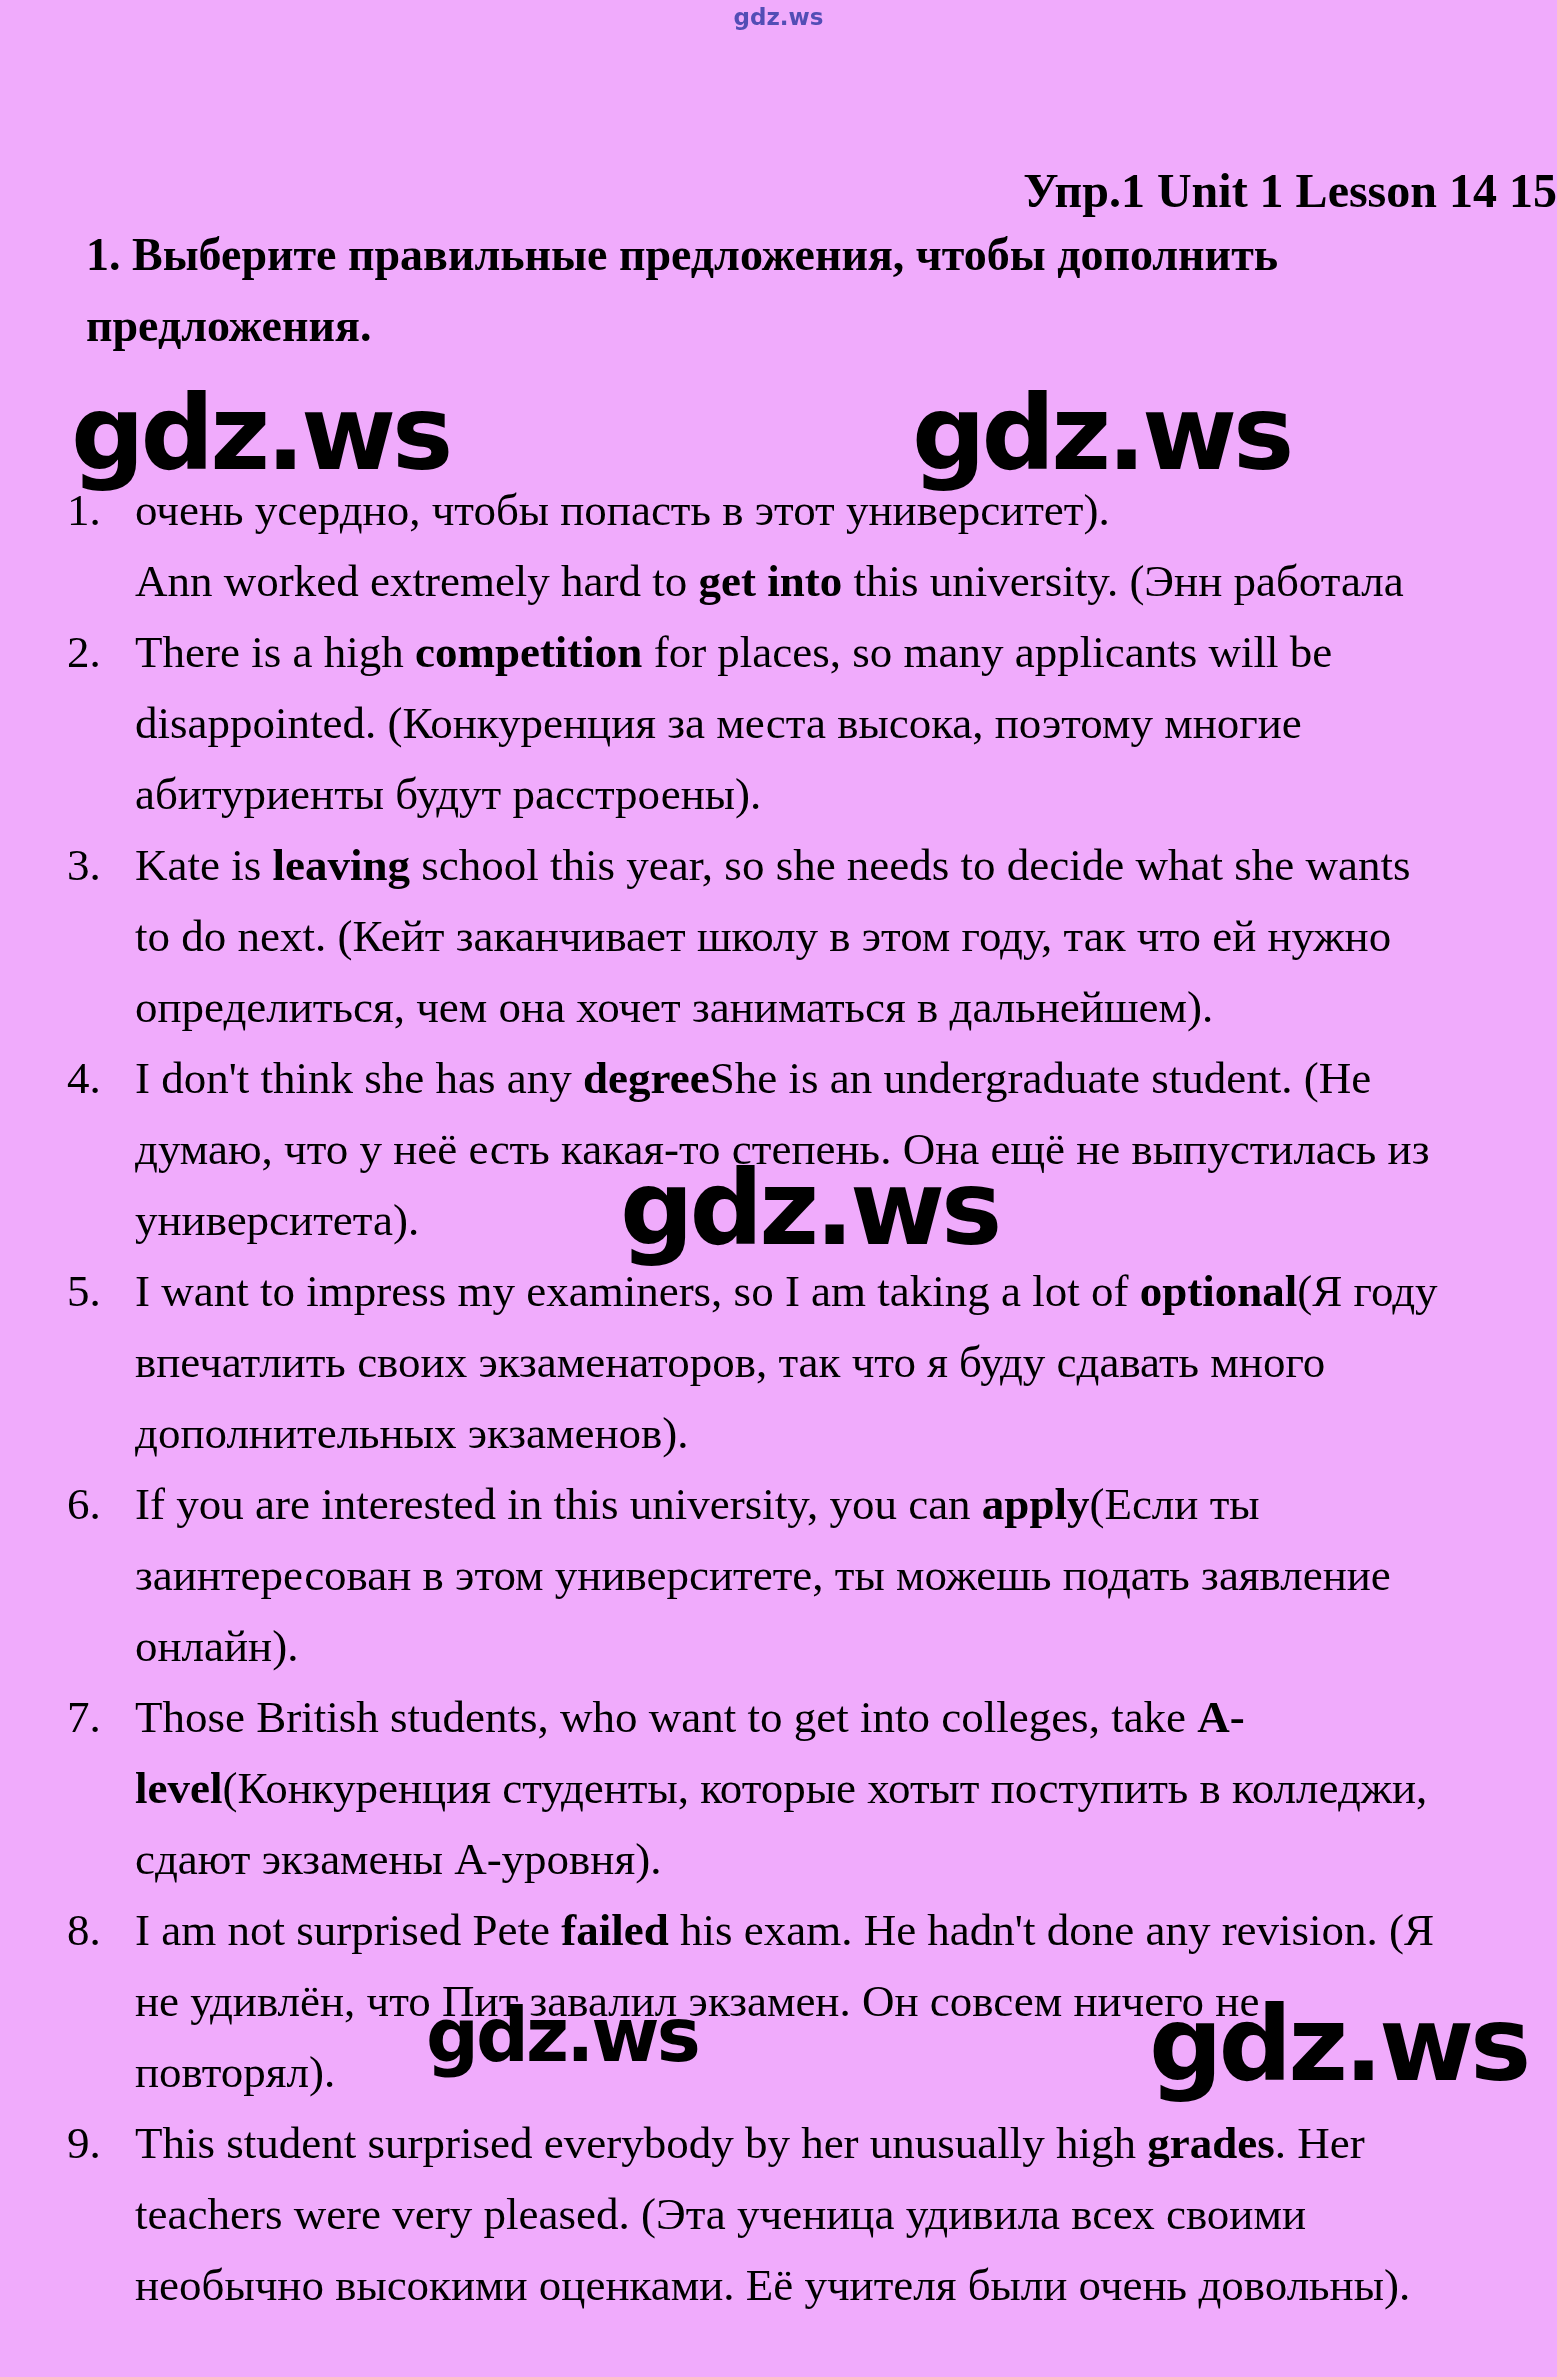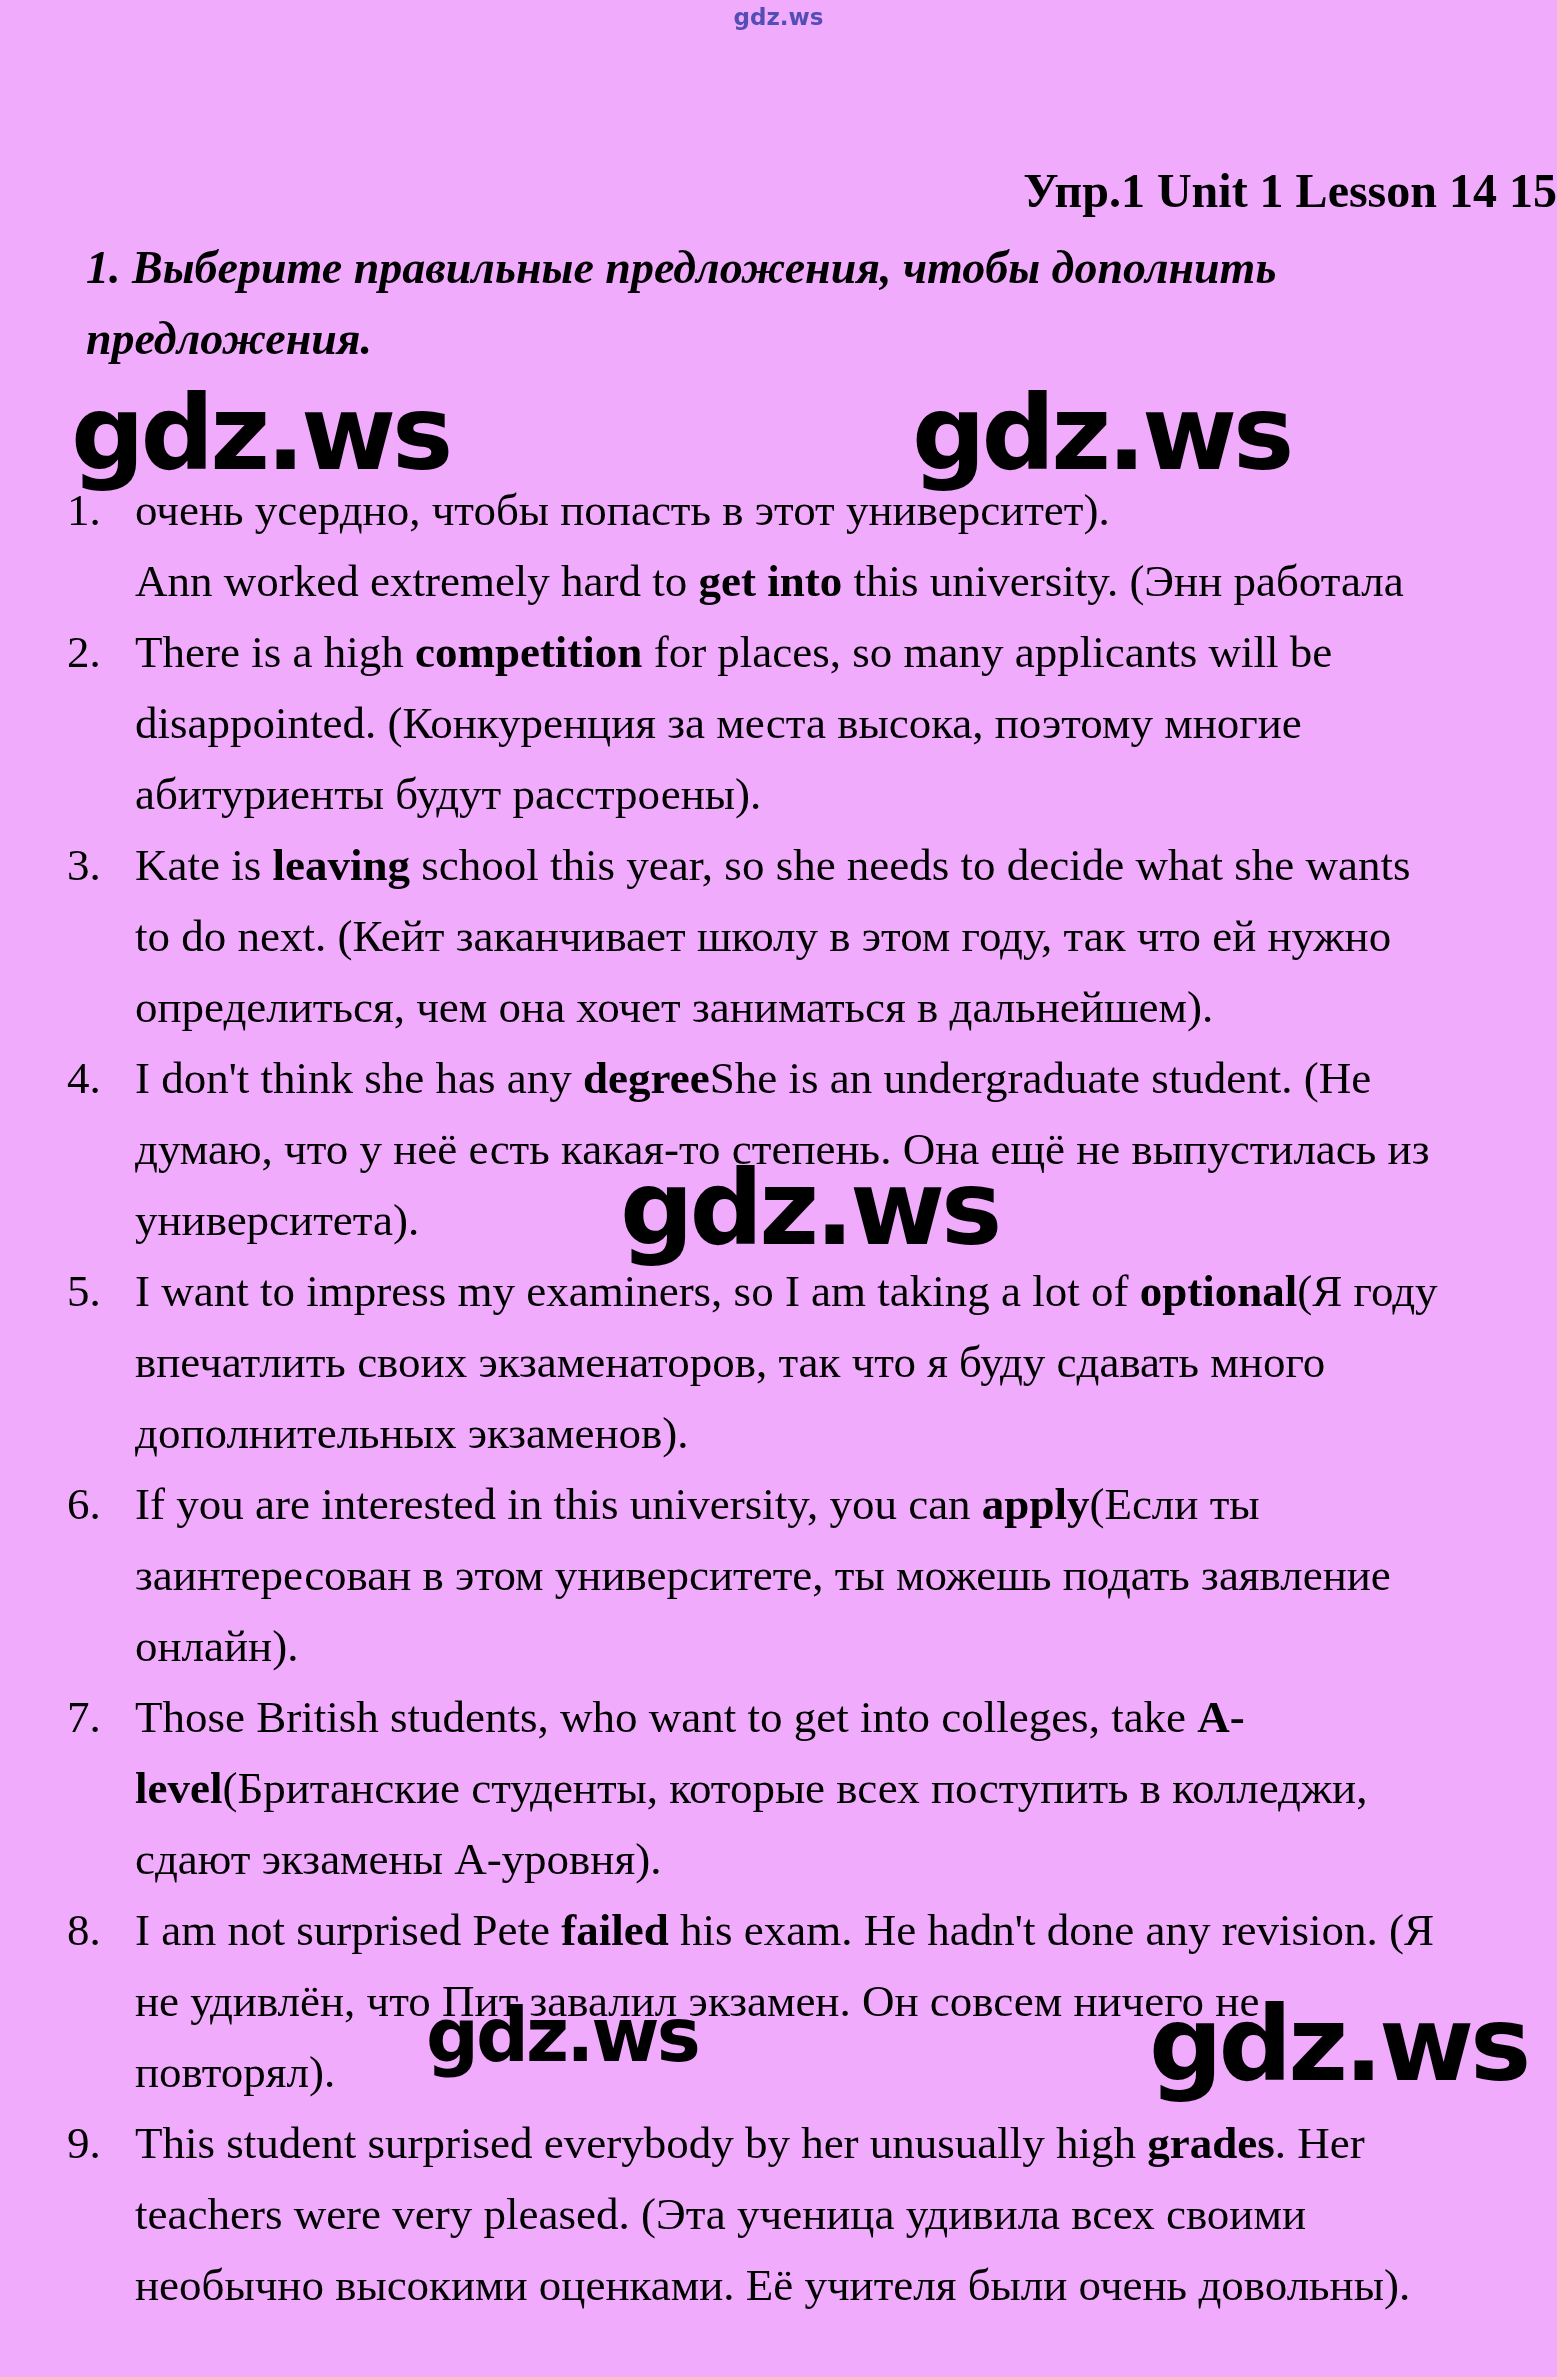--- a/index.html
+++ b/index.html
@@ -46,24 +46,23 @@
     text-align:right;
     font-size:48px;
     font-weight:bold;
     line-height:50px;
     white-space:nowrap;
     margin-top:45px;
   }
   
   #heading{
     position:absolute;
-    left:86px;top:232px;
+    left:86px;top:219px;
     font-size:46px;
     font-weight:bold;
-    font-style:italic;
   }
   #heading .line{height:71px;line-height:71px;white-space:nowrap;}
   
   #list{
     position:absolute;
     left:67px;top:475px;
     width:1438px;
     font-size:45px;
   }
   .item{position:relative;}
@@ -141,21 +140,21 @@
         <div class="lines">
           <div class="line"><span class="run">If you are interested in this university, you can </span><span class="run bold">apply</span><span class="run">(Если ты</span></div>
           <div class="line"><span class="run">заинтересован в этом университете, ты можешь подать заявление</span></div>
           <div class="line"><span class="run">онлайн).</span></div>
         </div>
       </div>
       <div class="item">
         <span class="num">7.</span>
         <div class="lines">
           <div class="line"><span class="run">Those British students, who want to get into colleges, take </span><span class="run bold">A-</span></div>
-          <div class="line"><span class="run bold">level</span><span class="run">(Британские студенты, которые всех поступить в колледжи,</span></div>
+          <div class="line"><span class="run bold">level</span><span class="run">(Конкуренция студенты, которые хотыт поступить в колледжи,</span></div>
           <div class="line"><span class="run">сдают экзамены А-уровня).</span></div>
         </div>
       </div>
       <div class="item">
         <span class="num">8.</span>
         <div class="lines">
           <div class="line"><span class="run">I am not surprised Pete </span><span class="run bold">failed</span><span class="run"> his exam. He hadn't done any revision. (Я</span></div>
           <div class="line"><span class="run">не удивлён, что Пит завалил экзамен. Он совсем ничего не</span></div>
           <div class="line"><span class="run">повторял).</span></div>
         </div>

